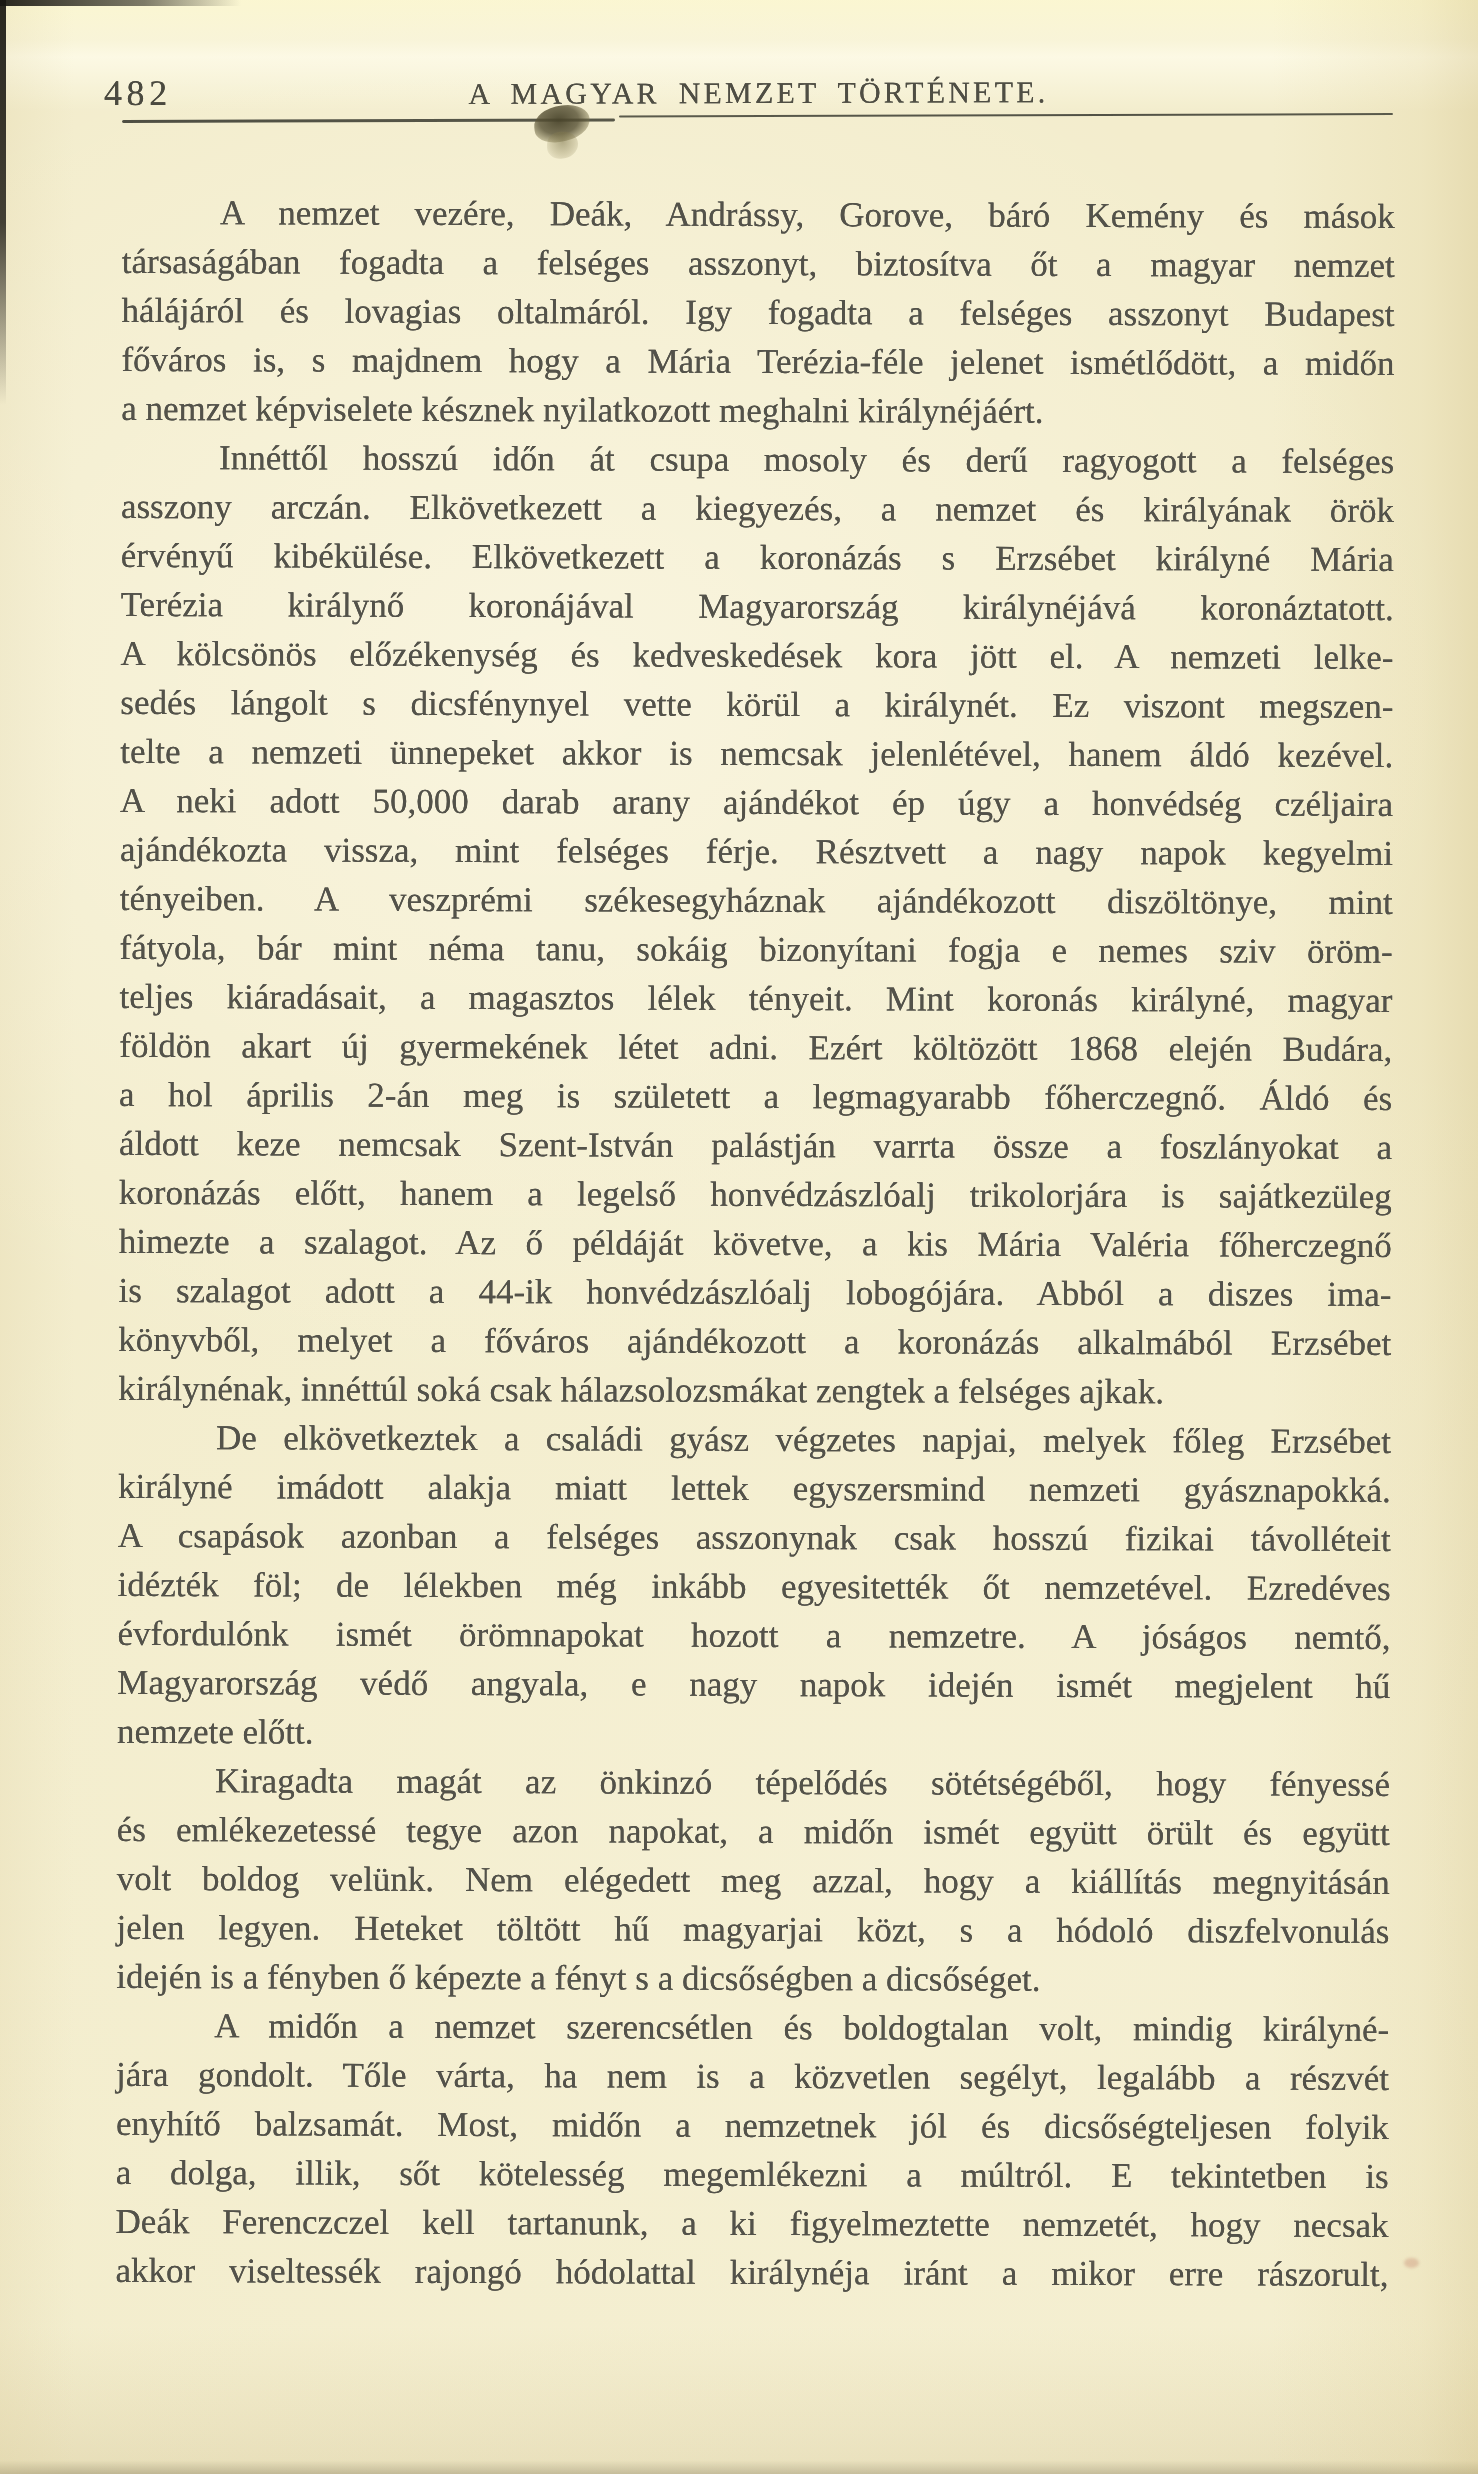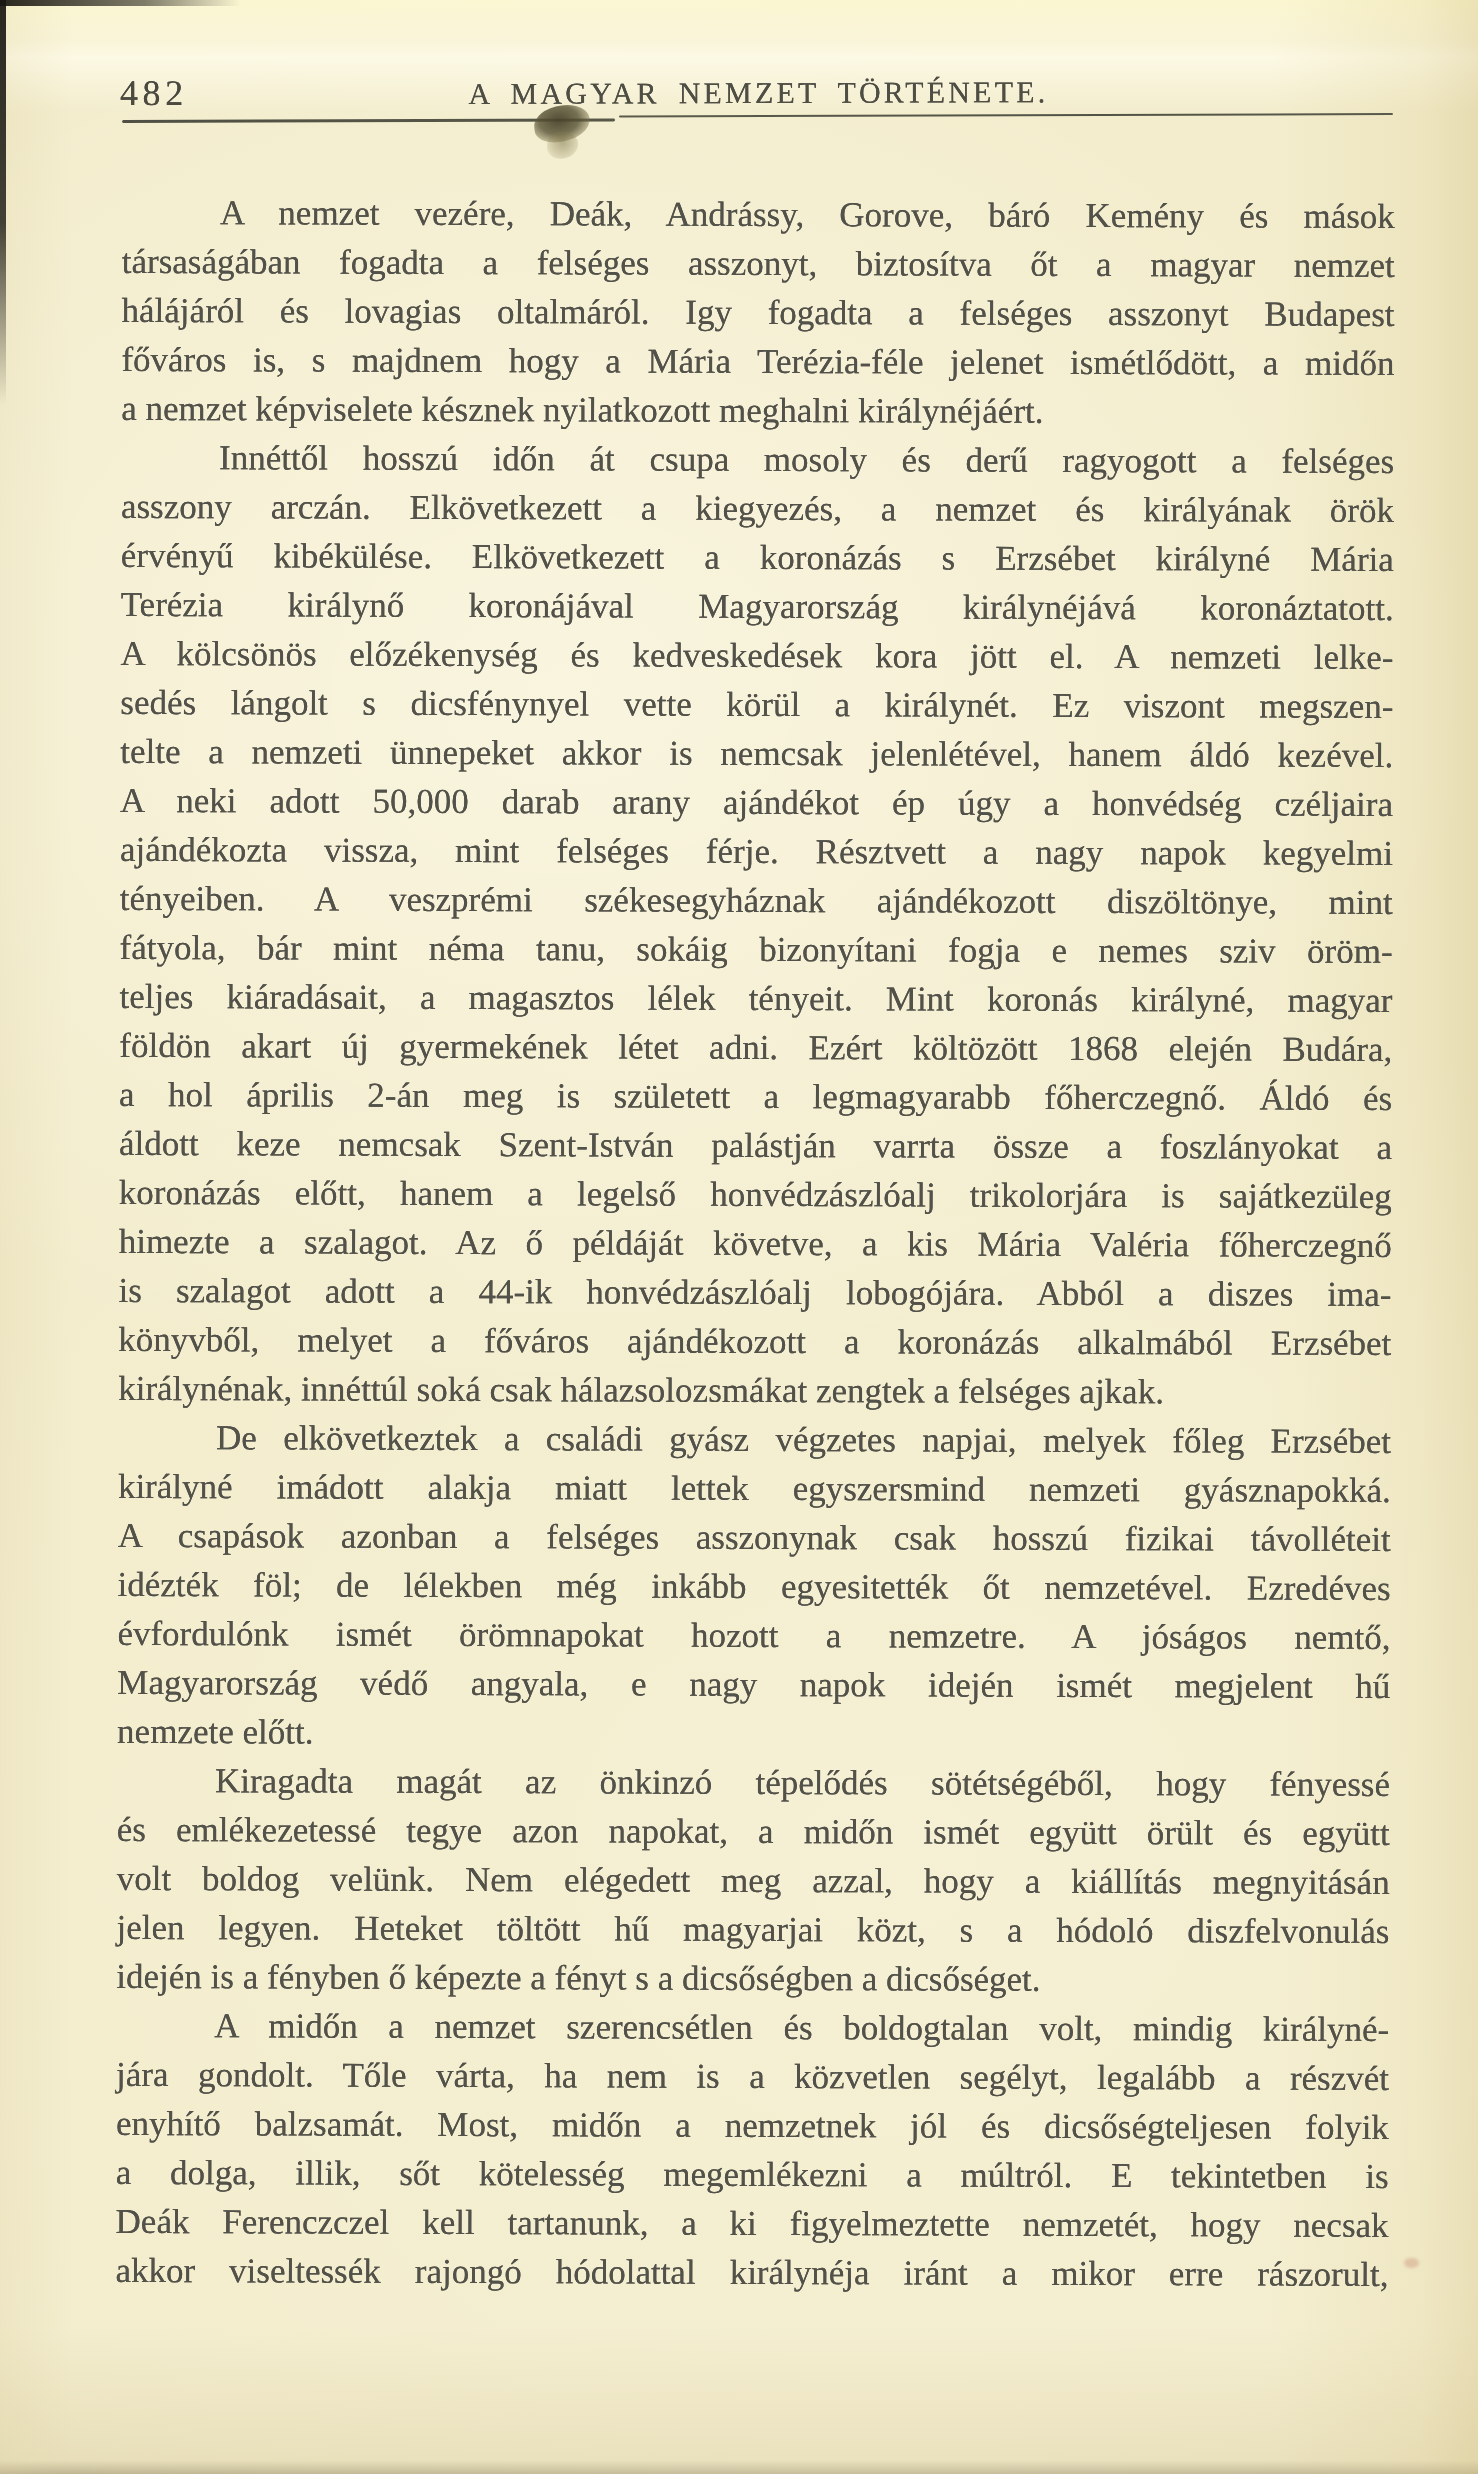--- a/index.html
+++ b/index.html
@@ -32,21 +32,21 @@
   .speck{
     position:absolute;left:1404px;top:2258px;width:14.6px;height:10px;border-radius:50%;
     background:rgba(205,150,125,0.45);filter:blur(1.4px);
   }
 
   .header-group{
     position:absolute;left:0;top:0;right:0;
     transform:rotate(-0.18deg);transform-origin:127px 118px;
   }
   .page-number{
-    position:absolute;left:120px;top:75px;
+    position:absolute;left:104px;top:75px;
     font-size:36px;line-height:36px;letter-spacing:4.6px;
     color:#4b4a40;text-shadow:0 0 0.5px #4b4a40;
   }
   .running-title{
     position:absolute;left:122px;width:1273px;top:80px;
     text-align:center;
     font-size:30px;line-height:30px;
     letter-spacing:3.2px;word-spacing:8.2px;
     color:#4f4e44;text-shadow:0 0 0.5px #4f4e44;
   }

